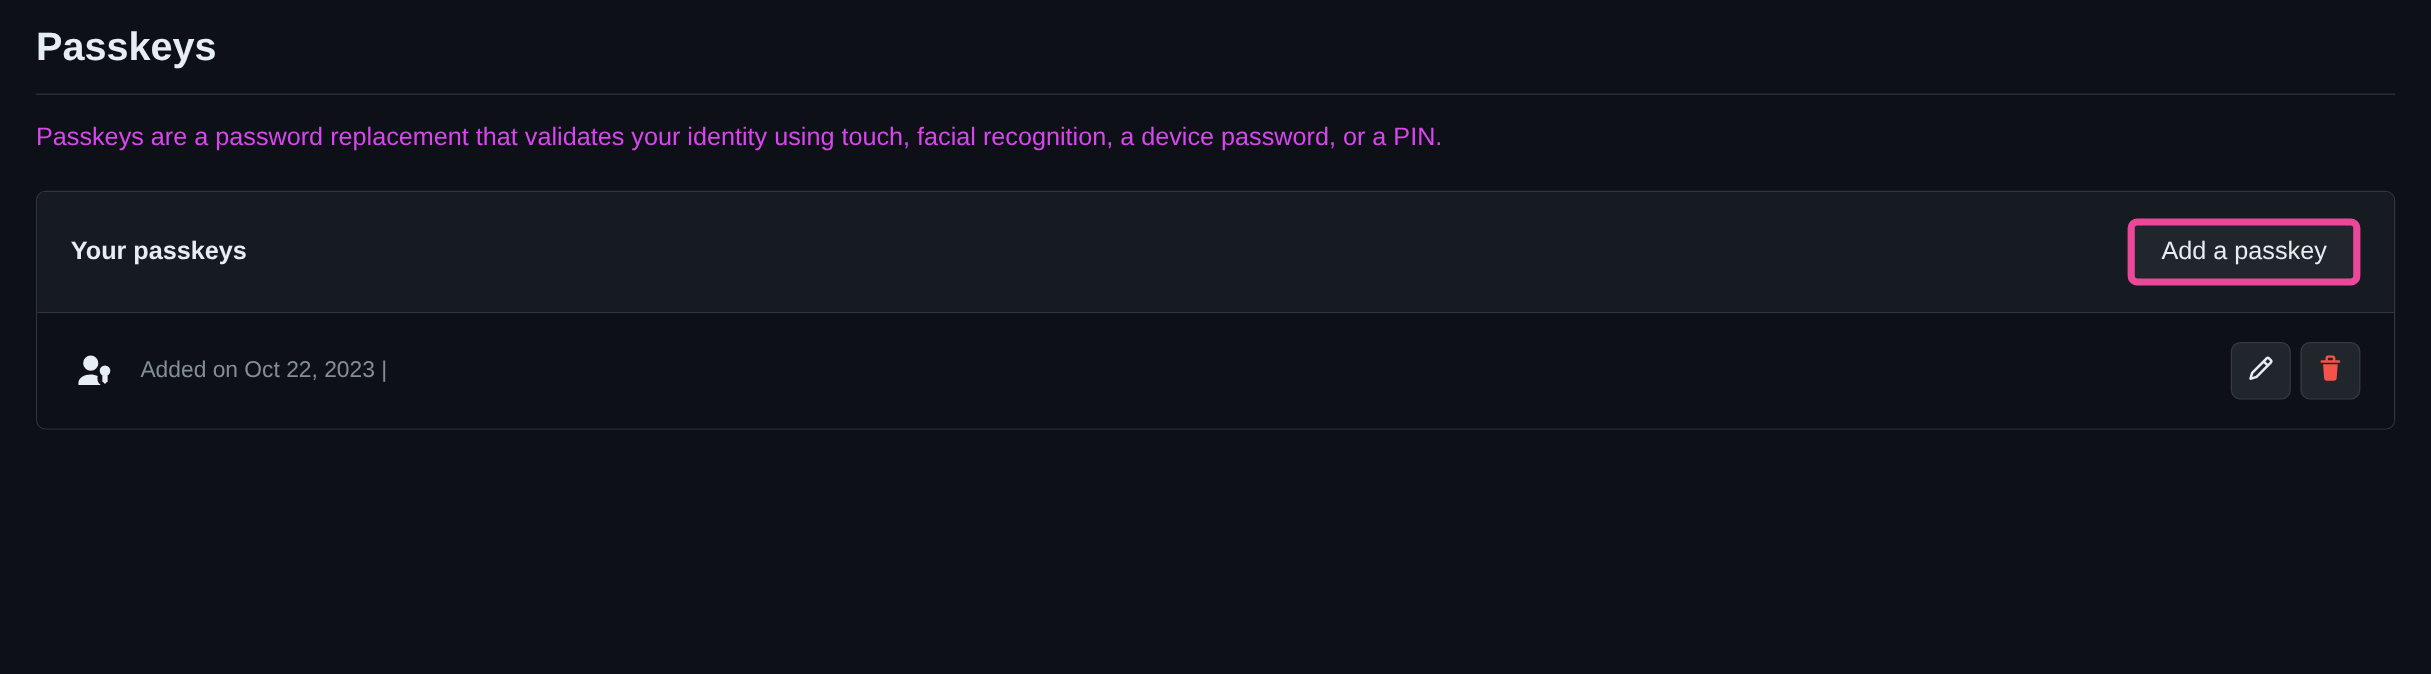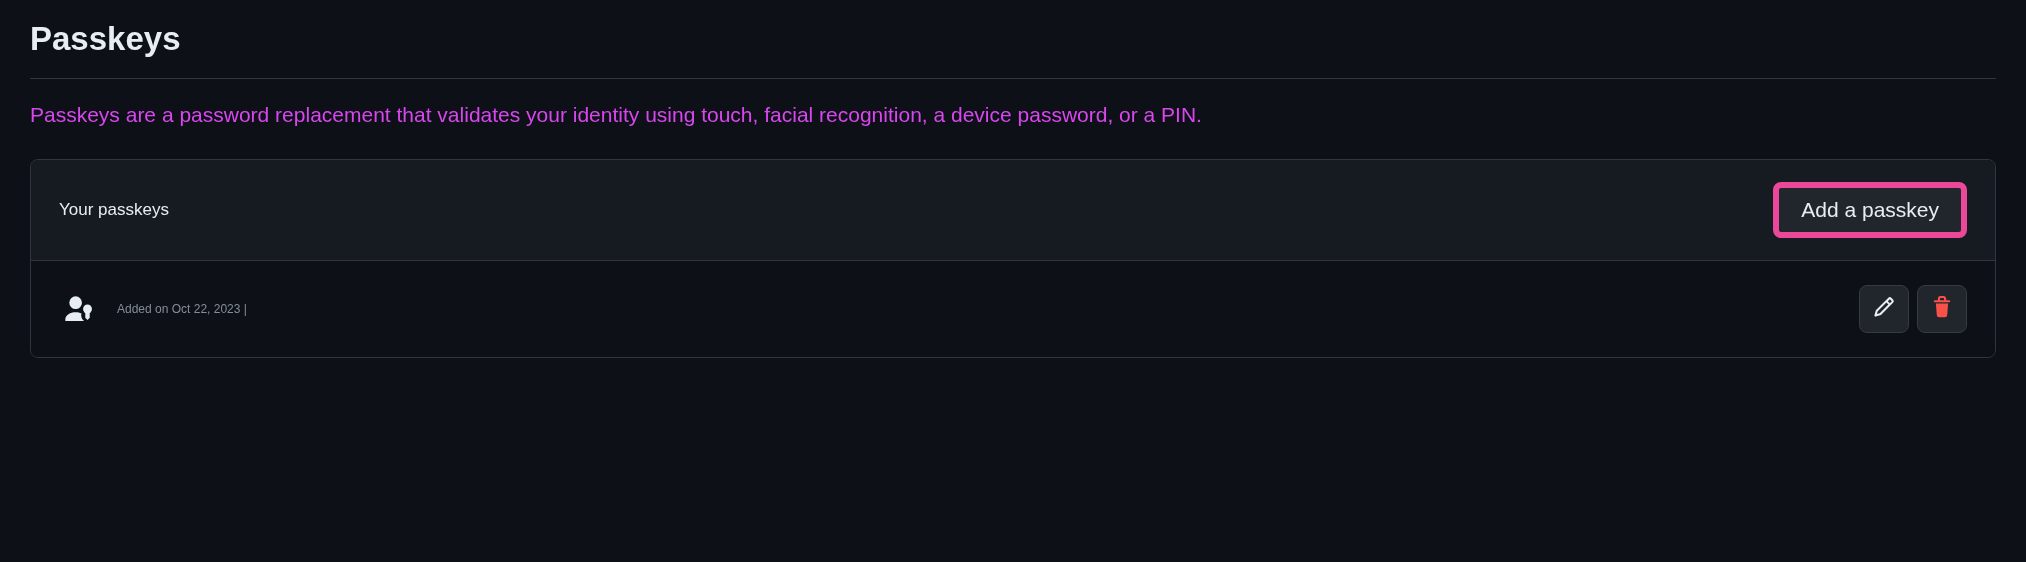--- a/index.html
+++ b/index.html
@@ -38,22 +38,22 @@
   }
   .panel-header {
     background: #161b22;
     padding: 22px 28px;
     display: flex;
     align-items: center;
     justify-content: space-between;
     border-bottom: 1px solid #30363d;
   }
   .panel-header-title {
-    font-size: 17px;
-    font-weight: 400;
+    font-size: 21px;
+    font-weight: 700;
     color: #e6edf3;
   }
   .add-button {
     background: #21262d;
     border: 6px solid #ec4899;
     color: #e6edf3;
     font-size: 21px;
     font-weight: 500;
     padding: 10px 22px;
     border-radius: 8px;
@@ -87,21 +87,21 @@
     color: #e6edf3;
   }
   .badge {
     border: 1px solid #363b42;
     border-radius: 24px;
     padding: 4px 14px;
     font-size: 18px;
     color: #e6edf3;
   }
   .passkey-meta {
-    font-size: 12px;
+    font-size: 19px;
     color: #848d97;
   }
   .action-buttons {
     display: flex;
     gap: 8px;
   }
   .icon-button {
     width: 50px;
     height: 48px;
     background: #21262d;

